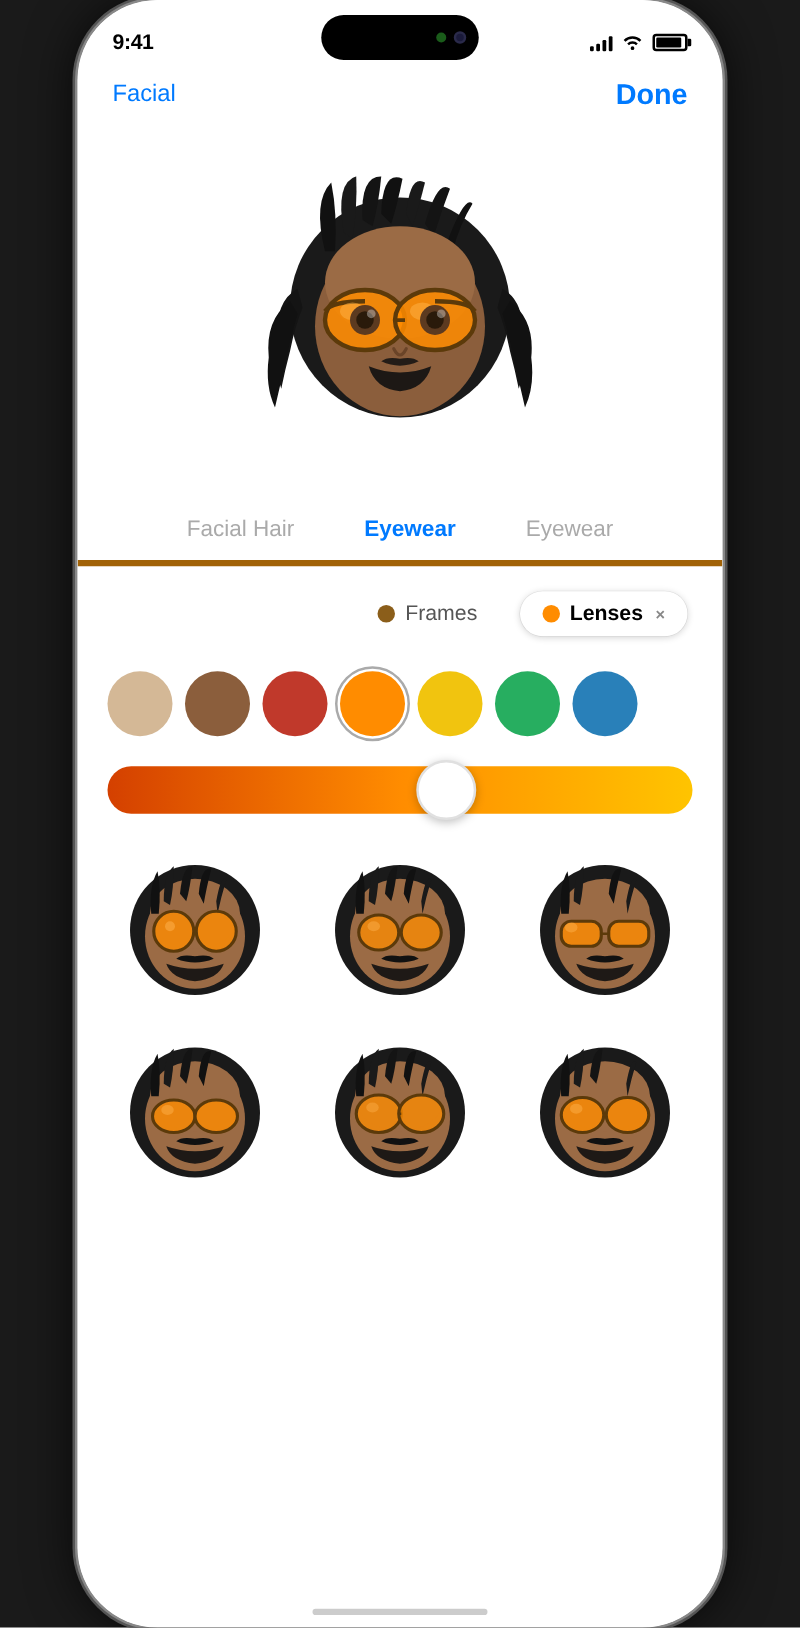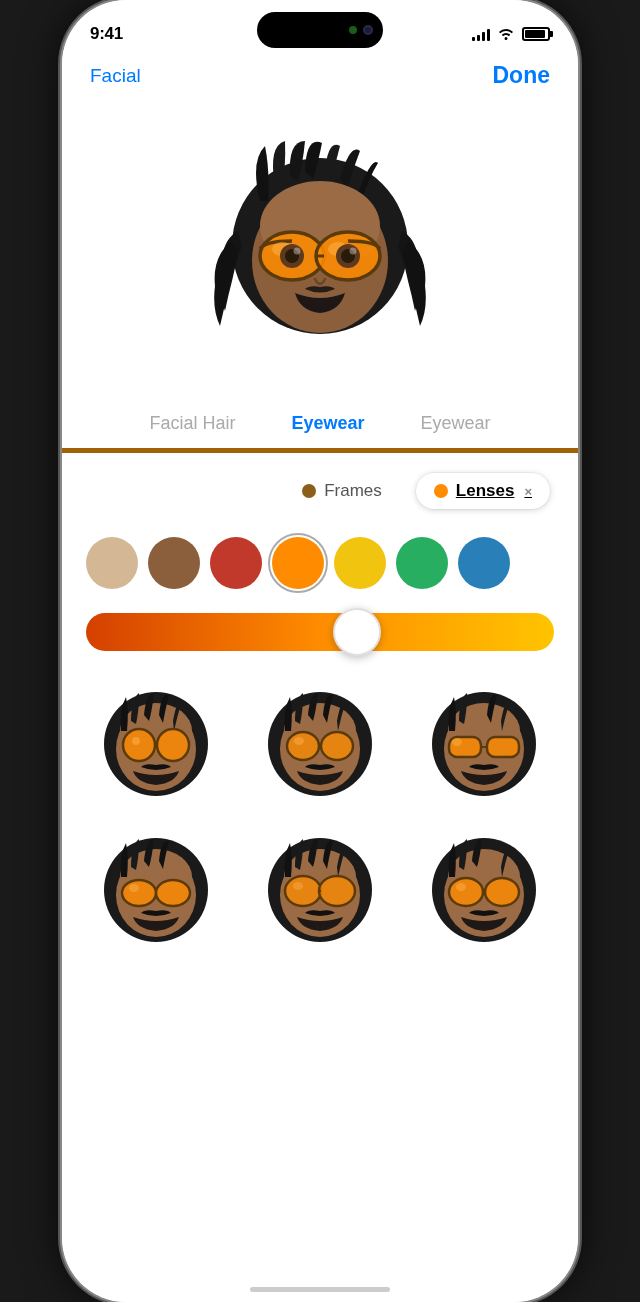--- a/index.html
+++ b/index.html
@@ -238,21 +238,20 @@
     .filter-pill.inactive {
       background: transparent;
       color: #555;
     }
 
     .filter-pill.active {
       background: #fff;
       color: #000;
       box-shadow: 0 1px 6px rgba(0,0,0,0.18), 0 0 0 0.5px rgba(0,0,0,0.08);
       font-weight: 600;
-      text-decoration: underline;
     }
 
     .pill-dot {
       width: 14px;
       height: 14px;
       border-radius: 50%;
       flex-shrink: 0;
     }
 
     .pill-close {

